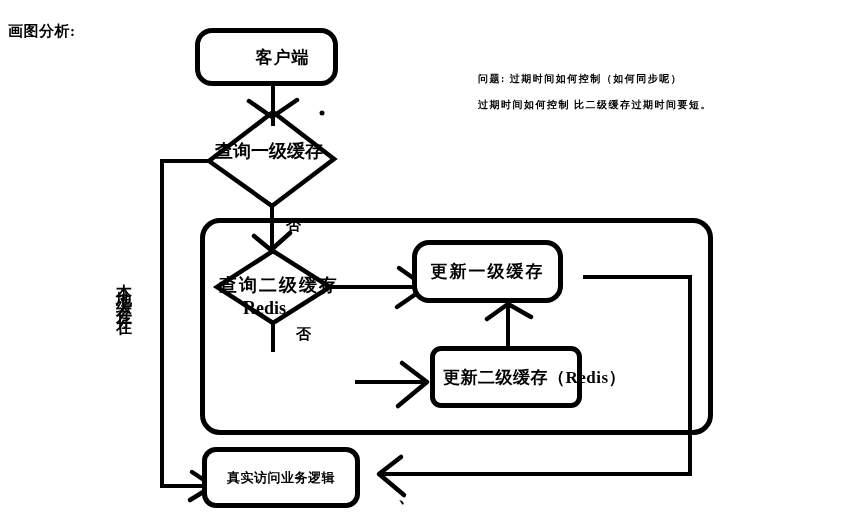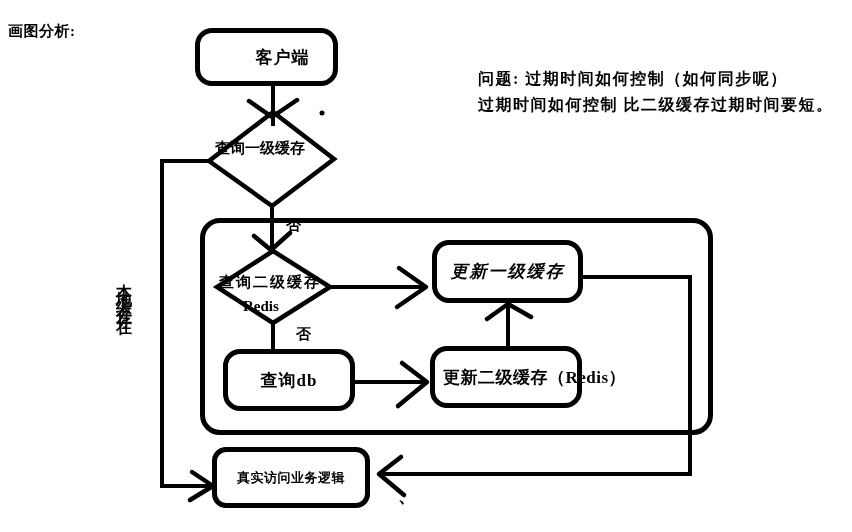--- a/index.html
+++ b/index.html
@@ -18,33 +18,33 @@
   .frame{
     position:absolute;box-sizing:border-box;
     border:5px solid #000;border-radius:20px;background:transparent;z-index:1;
   }
   svg.wires{position:absolute;left:0;top:0;z-index:2;pointer-events:none;}
   .wire{fill:none;stroke:#000;stroke-width:4;stroke-linejoin:miter;}
   .head{fill:none;stroke:#000;stroke-width:4.5;stroke-linecap:round;stroke-linejoin:round;}
   .shape{fill:#ffffff;stroke:#000;stroke-width:4.5;stroke-linejoin:miter;}
   .label{position:absolute;z-index:4;font-weight:bold;white-space:nowrap;}
   .doc-title{left:8px;top:22px;font-size:15px;letter-spacing:0.5px;}
-  .notes{left:478px;top:66px;font-size:16px;line-height:26px;letter-spacing:1.5px;z-index:4;position:absolute;}
-  .dtext{font-size:15px;}
+  .notes{left:478px;top:66px;font-size:10px;line-height:26px;letter-spacing:1.5px;z-index:4;position:absolute;}
+  .dtext{font-size:18px;}
   .edge-label{font-size:15px;}
   .v-label{
     left:113px;top:271px;font-size:16px;z-index:4;position:absolute;
     writing-mode:vertical-rl;text-orientation:upright;letter-spacing:7px;font-weight:bold;
   }
   .comma-mark{left:398px;top:484px;font-size:18px;}
   #client{left:195px;top:28px;width:143px;height:58px;padding-left:32px;}
   #query-db{left:223px;top:349px;width:132px;height:62px;}
-  #update-l1{left:432px;top:240px;width:151px;height:63px;letter-spacing:2px;font-style:italic;}
-  #update-l2{left:430px;top:346px;width:152px;height:62px;justify-content:flex-start;padding-left:8px;overflow:visible;white-space:nowrap;letter-spacing:0.5px;}
-  #business{left:212px;top:447px;width:158px;height:61px;font-size:13px;border-radius:14px;letter-spacing:0.5px;}
+  #update-l1{left:412px;top:240px;width:151px;height:63px;letter-spacing:2px;}
+  #update-l2{left:430px;top:346px;width:152px;height:62px;justify-content:flex-start;padding-left:8px;overflow:visible;white-space:nowrap;letter-spacing:0.5px;border-radius:11px;}
+  #business{left:202px;top:447px;width:158px;height:61px;font-size:13px;border-radius:14px;letter-spacing:0.5px;}
   #big-frame{left:200px;top:218px;width:513px;height:217px;}
   #d1-line1{left:215px;top:139px;}
   #d1-line2{left:199px;top:161px;letter-spacing:0.5px;}
   #d2-line1{left:219px;top:273px;letter-spacing:2px;}
   #d2-line2{left:224px;top:298px;margin-left:19px;}
   #no1{left:286px;top:216px;}
   #no2{left:296px;top:325px;}
 </style>
 </head>
 <body>
@@ -74,23 +74,20 @@
     <polyline class="head" points="402,363 427,382 398,406"></polyline>
     <polyline class="head" points="487,319 508,304 531,317"></polyline>
     <polyline class="head" points="401,457 379,474 404,495"></polyline>
 
     <circle cx="322" cy="113" r="2.5" fill="#000"></circle>
   </svg>
 
   <div class="node" id="client">
     <span>客户端</span>
   </div>
-  <div class="node" id="query-db">
-    <span>查询db</span>
-  </div>
   <div class="node" id="update-l1">
     <span>更新一级缓存</span>
   </div>
   <div class="node" id="update-l2">
     <span>更新二级缓存（Redis）</span>
   </div>
   <div class="node" id="business">
     <span>真实访问业务逻辑</span>
   </div>
 

